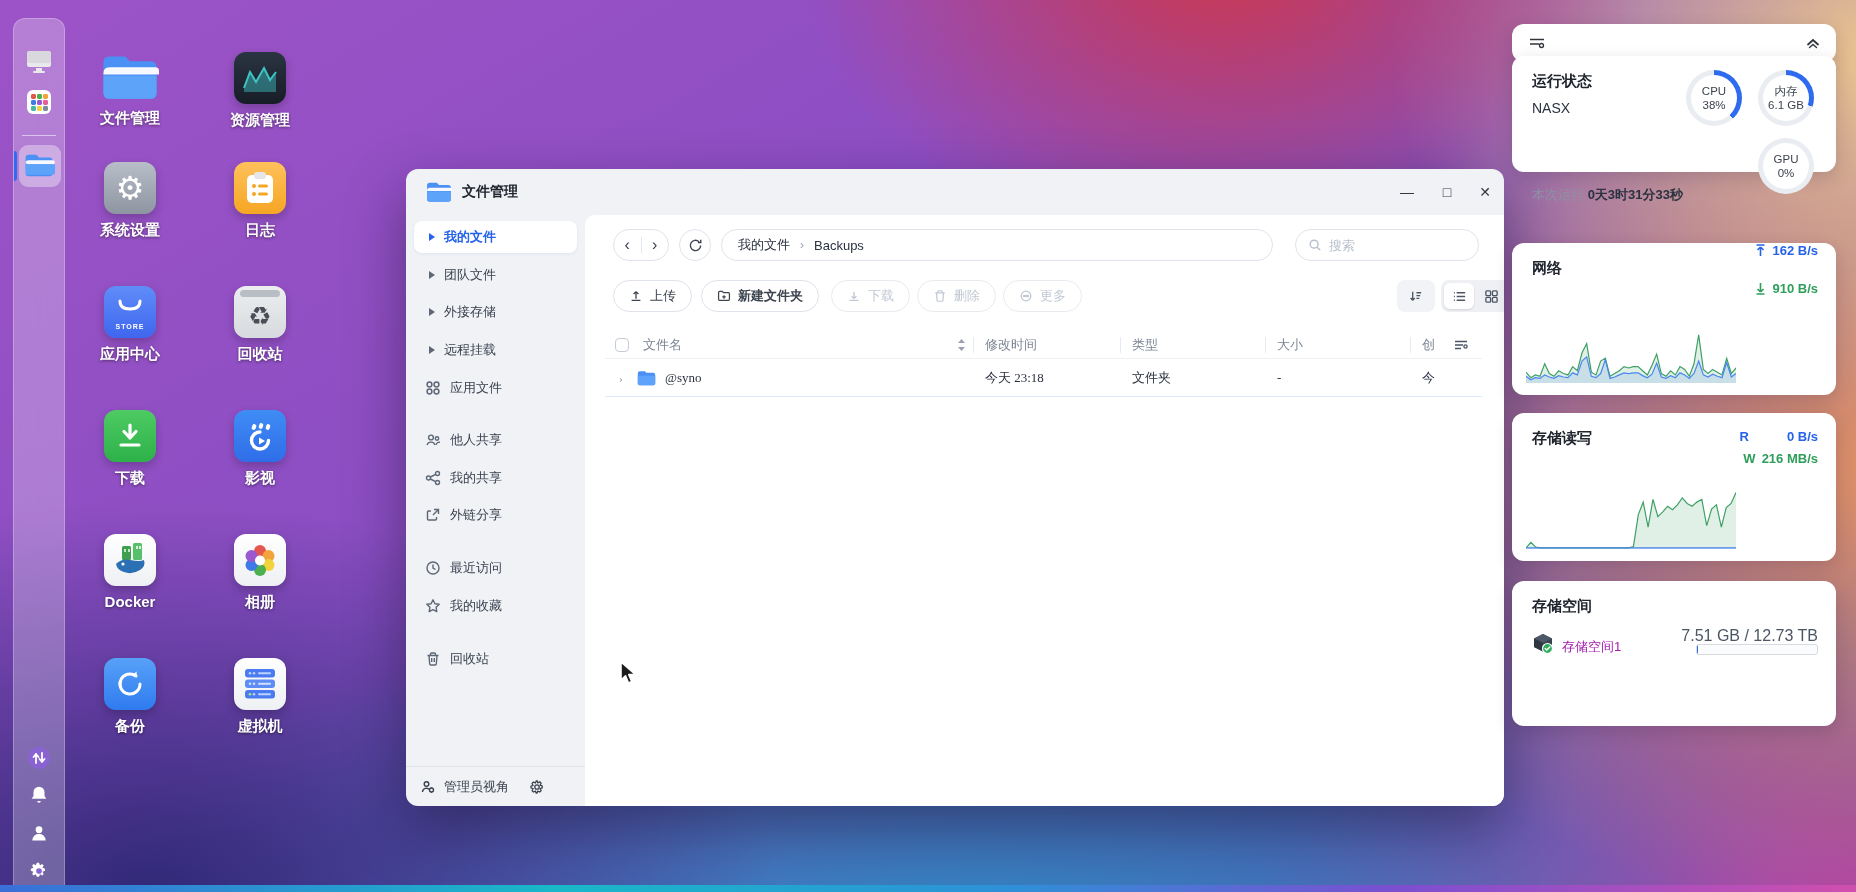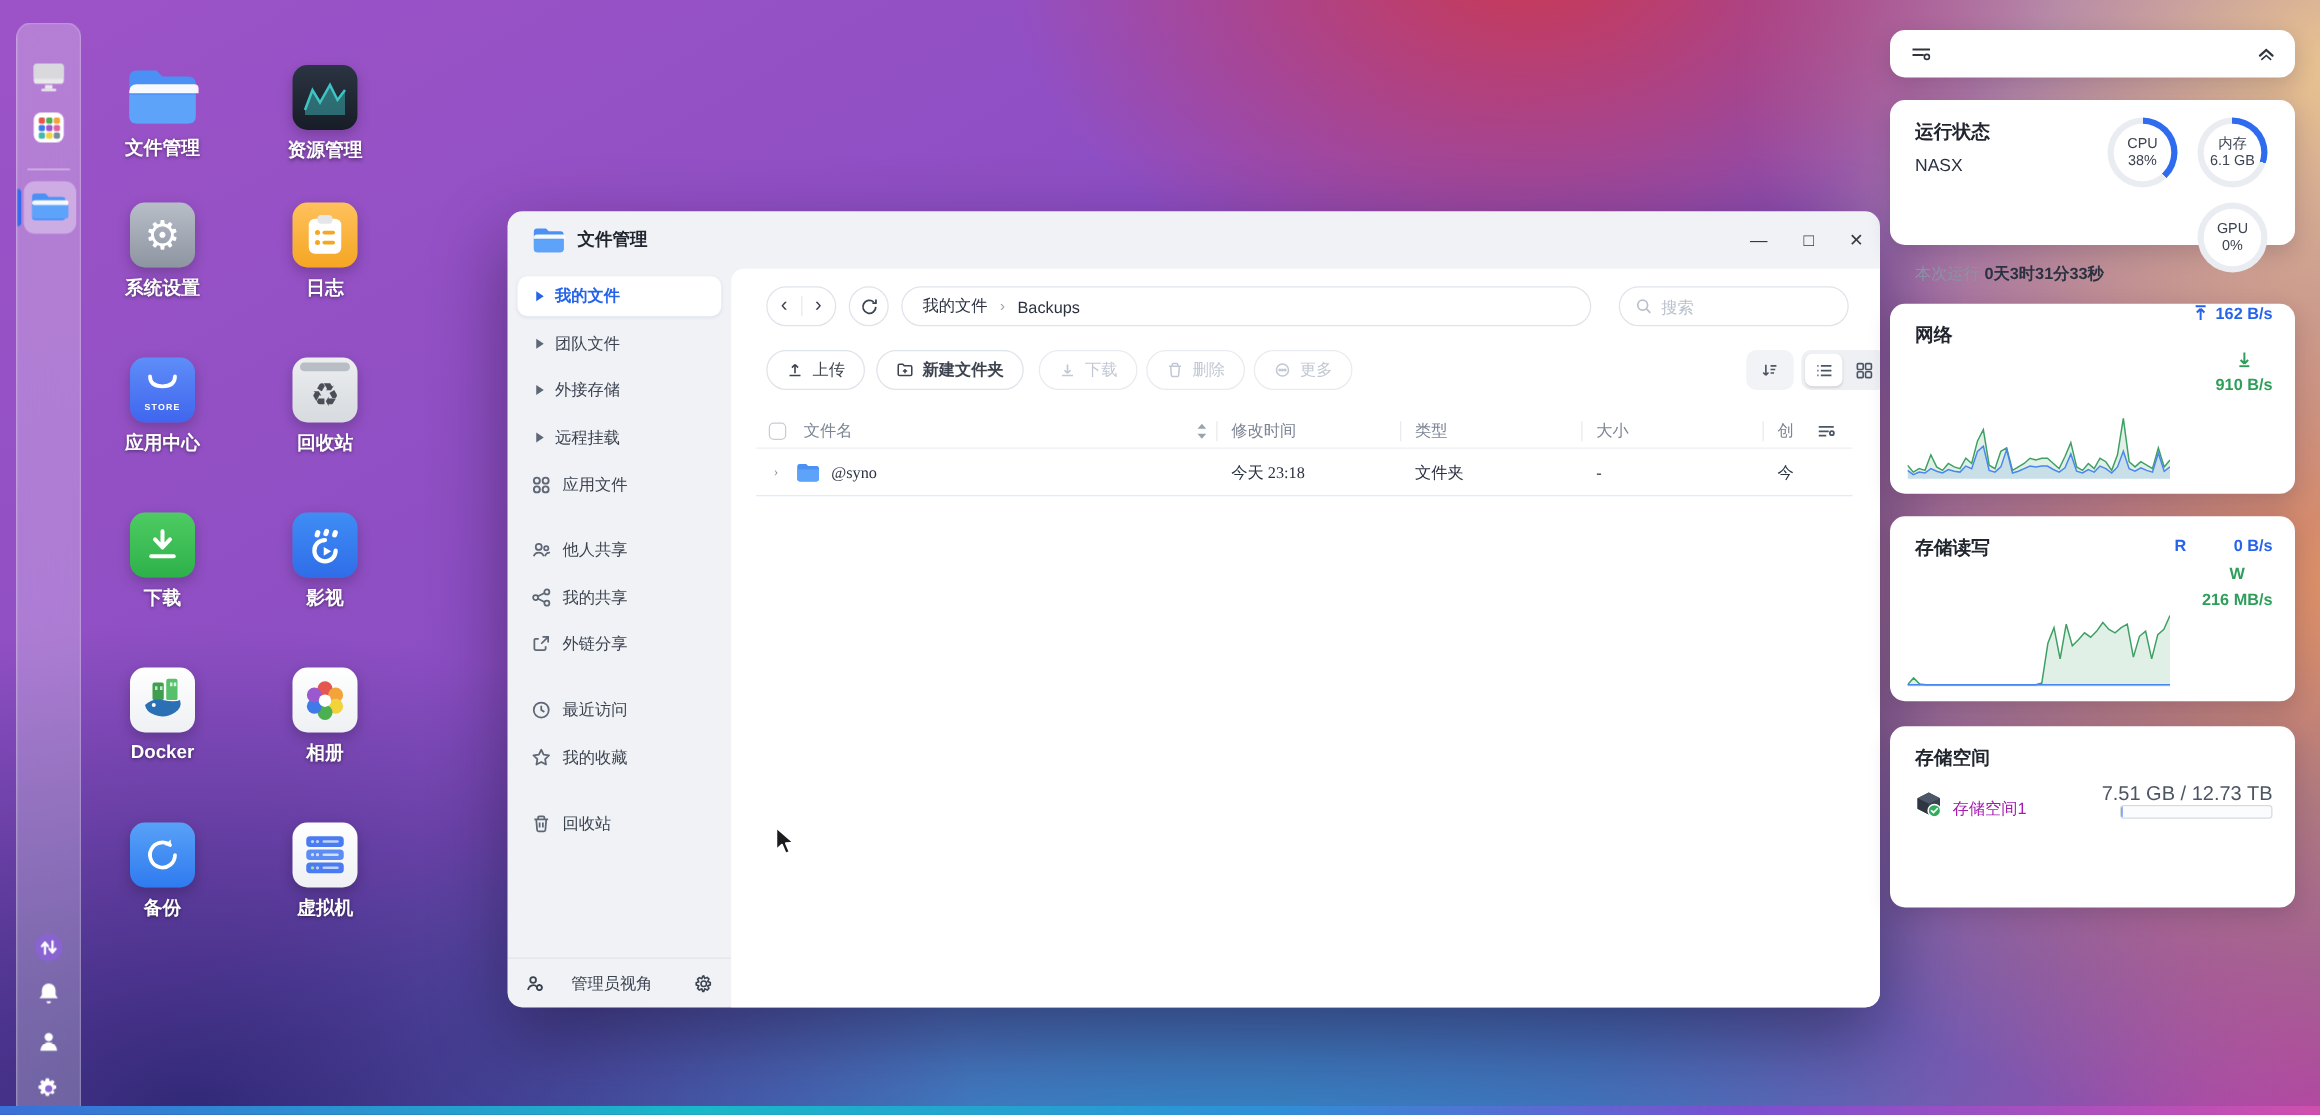--- a/index.html
+++ b/index.html
@@ -45,21 +45,21 @@
   .wctl{position:absolute;top:0;height:46px;width:34px;display:flex;align-items:center;justify-content:center;
     color:#343a44;font-size:14px;cursor:pointer;}
   .wsidebar{position:absolute;left:0;top:46px;bottom:0;width:179px;}
   .sitem{position:absolute;left:8px;width:163px;height:32px;display:flex;align-items:center;gap:9px;
     padding-left:11px;border-radius:8px;font-size:13px;color:#3c4350;cursor:pointer;}
   .sitem .si{width:16px;height:16px;color:#5e6775;flex:0 0 16px;display:flex;align-items:center;justify-content:center;}
   .sitem.sel{background:#fff;color:#2563eb;font-weight:700;box-shadow:0 1px 3px rgba(30,60,120,.08);}
   .tri{width:0;height:0;border-left:6px solid #5e6775;border-top:4px solid transparent;border-bottom:4px solid transparent;margin-left:4px;}
   .sel .tri{border-left-color:#2563eb;}
   .sfoot{position:absolute;left:0;right:0;bottom:0;height:40px;border-top:1px solid rgba(0,0,0,.06);
-    display:flex;align-items:center;gap:8px;padding:16px 14px;color:#3c4350;font-size:13px;justify-content:space-between;}
+    display:flex;align-items:center;gap:8px;padding:16px 14px;color:#3c4350;font-size:13px;}
   .content{position:absolute;left:179px;top:46px;right:0;bottom:0;background:#fff;border-radius:10px 0 0 0;}
   .pillbtn{position:absolute;height:32px;border:1px solid #dfe3ea;border-radius:16px;background:#fff;
     display:flex;align-items:center;justify-content:center;color:#3d4450;cursor:pointer;}
   .crumb{font-size:13px;color:#2a3140;display:flex;align-items:center;gap:10px;padding:0 16px;justify-content:flex-start;}
   .crumb .sep{color:#9aa2b0;font-size:12px;}
   .search{position:absolute;height:32px;border:1px solid #dfe3ea;border-radius:16px;display:flex;align-items:center;
     gap:7px;padding:0 12px;color:#b9c0cc;}
   .search input{border:none;outline:none;width:120px;font-size:13px;color:#2a3140;background:transparent;}
   .search input::placeholder{color:#b9c0cc;}
   .tbtn{position:absolute;height:32px;border:1px solid #dfe3ea;border-radius:16px;background:#fff;display:flex;
@@ -80,21 +80,21 @@
     align-items:center;padding:0 20px;color:#9aa2b0;font-size:13px;}
   
   .card{position:absolute;left:1512px;width:324px;background:#fff;border-radius:12px;box-shadow:0 6px 18px rgba(40,20,60,.18);}
   .ptitle{font-size:15px;font-weight:700;color:#20252e;}
   .ring{width:56px;height:56px;border-radius:50%;position:absolute;}
   .ring-in{position:absolute;left:5px;top:5px;width:46px;height:46px;border-radius:50%;background:#fff;
     display:flex;flex-direction:column;align-items:center;justify-content:center;line-height:1.25;}
   .ring-in .rl{font-size:11.5px;color:#3c4350;}
   .ring-in .rv{font-size:11.5px;color:#3c4350;}
   .netval{position:absolute;right:18px;font-size:13px;font-weight:700;display:flex;align-items:center;gap:6px;}
-  .blue{color:#2563eb;} .green{color:#2e9e5b;flex-direction:column;}
+  .blue{color:#2563eb;} .green{color:#2e9e5b;}
   .chart{position:absolute;left:14px;right:14px;bottom:10px;height:84px;}
   .pbar{position:absolute;width:122px;height:11px;border:1px solid #d6dae1;border-radius:3px;background:#fbfcfd;overflow:hidden;}
   .pfill{height:100%;background:#2f6bef;}
   .mini{font-size:16px;}
   
   .cursor{left:617px;top:660px;pointer-events:none;}
   svg{display:block;}
 </style>
 </head>
 <body>
@@ -534,21 +534,21 @@
   <svg width="18" height="16" viewBox="0 0 18 16" fill="none" stroke="#30353d" stroke-width="1.6">
       <path d="M2 4.5 h14 M2 9 h9"></path>
       <circle cx="13.5" cy="10.5" r="2" stroke-width="1.3"></circle>
     </svg>
   <svg width="14" height="13" viewBox="0 0 14 13" fill="none" stroke="#30353d" stroke-width="1.8" stroke-linecap="round">
       <path d="M2 7.5 L7 3 L12 7.5"></path>
       <path d="M3.5 10.5 L7 7.4 L10.5 10.5" stroke-width="1.3"></path>
     </svg>
 </div>
 
-<div class="card" style="top:80px;height:116px">
+<div class="card" style="top:56px;height:116px">
   <div class="abs ptitle" style="left:20px;top:16px">运行状态</div>
   <div class="abs" style="left:20px;top:44px;font-size:14px;color:#2a3140">NASX</div>
   <div class="ring" style="left: 174px; top: 14px; background: conic-gradient(rgb(47, 107, 239) 136.8deg, rgb(233, 236, 241) 136.8deg);">
     <div class="ring-in">
         <span class="rl">CPU</span>
         <span class="rv">38%</span>
       </div>
   </div>
   <div class="ring" style="left: 246px; top: 14px; background: conic-gradient(rgb(47, 107, 239) 108deg, rgb(233, 236, 241) 108deg);">
     <div class="ring-in">

